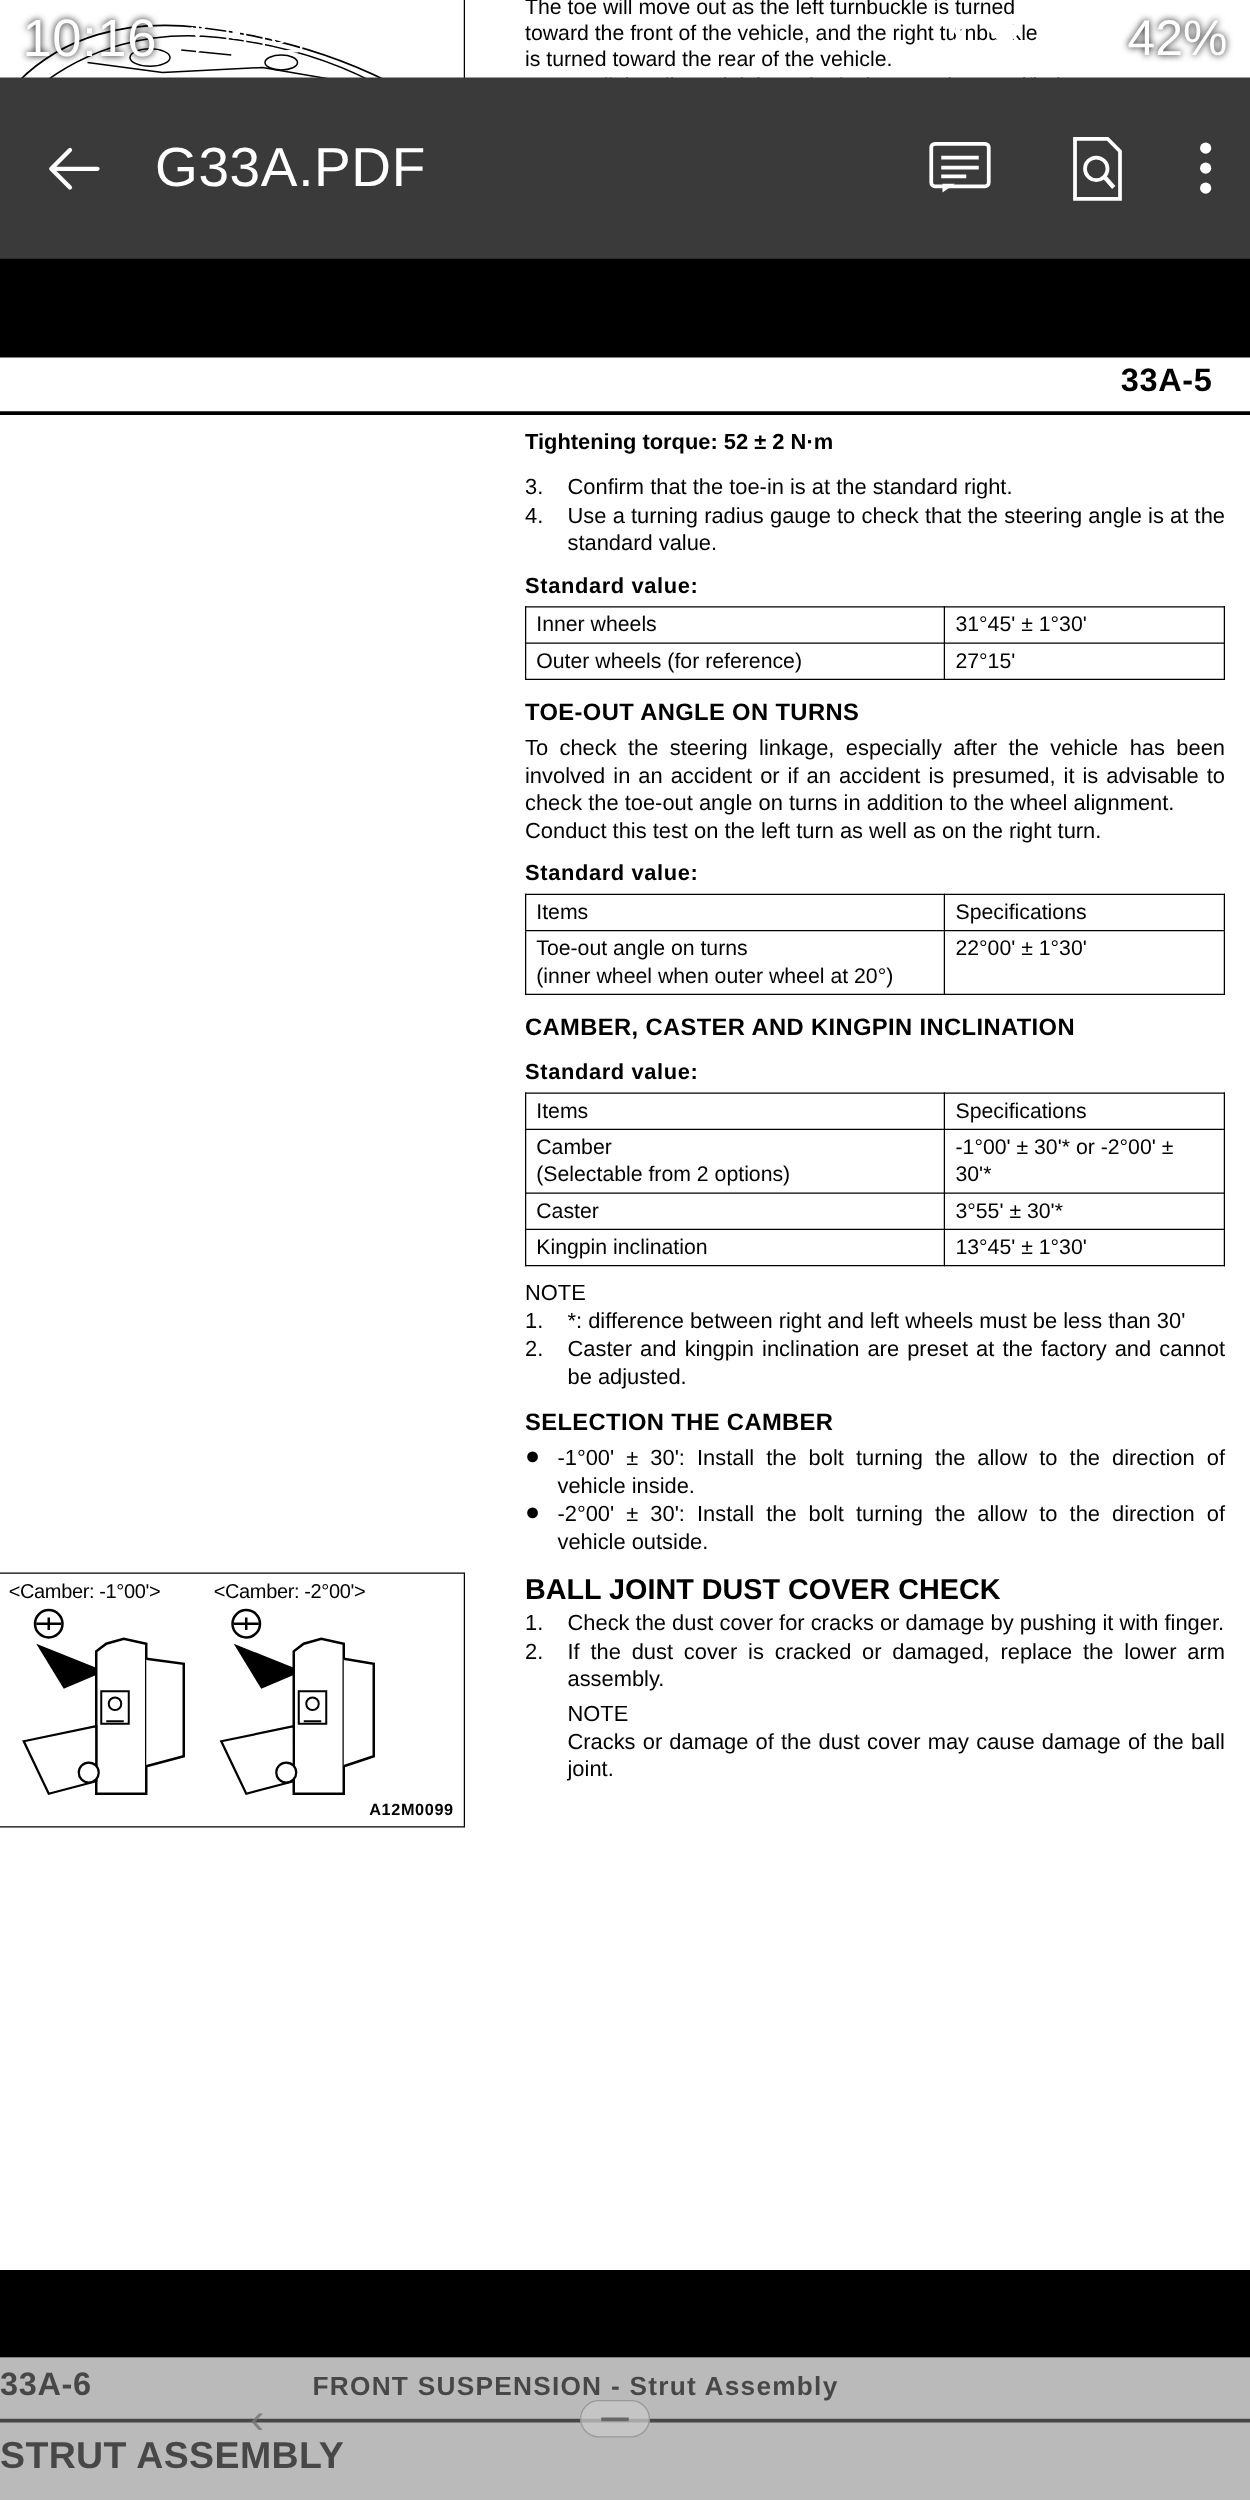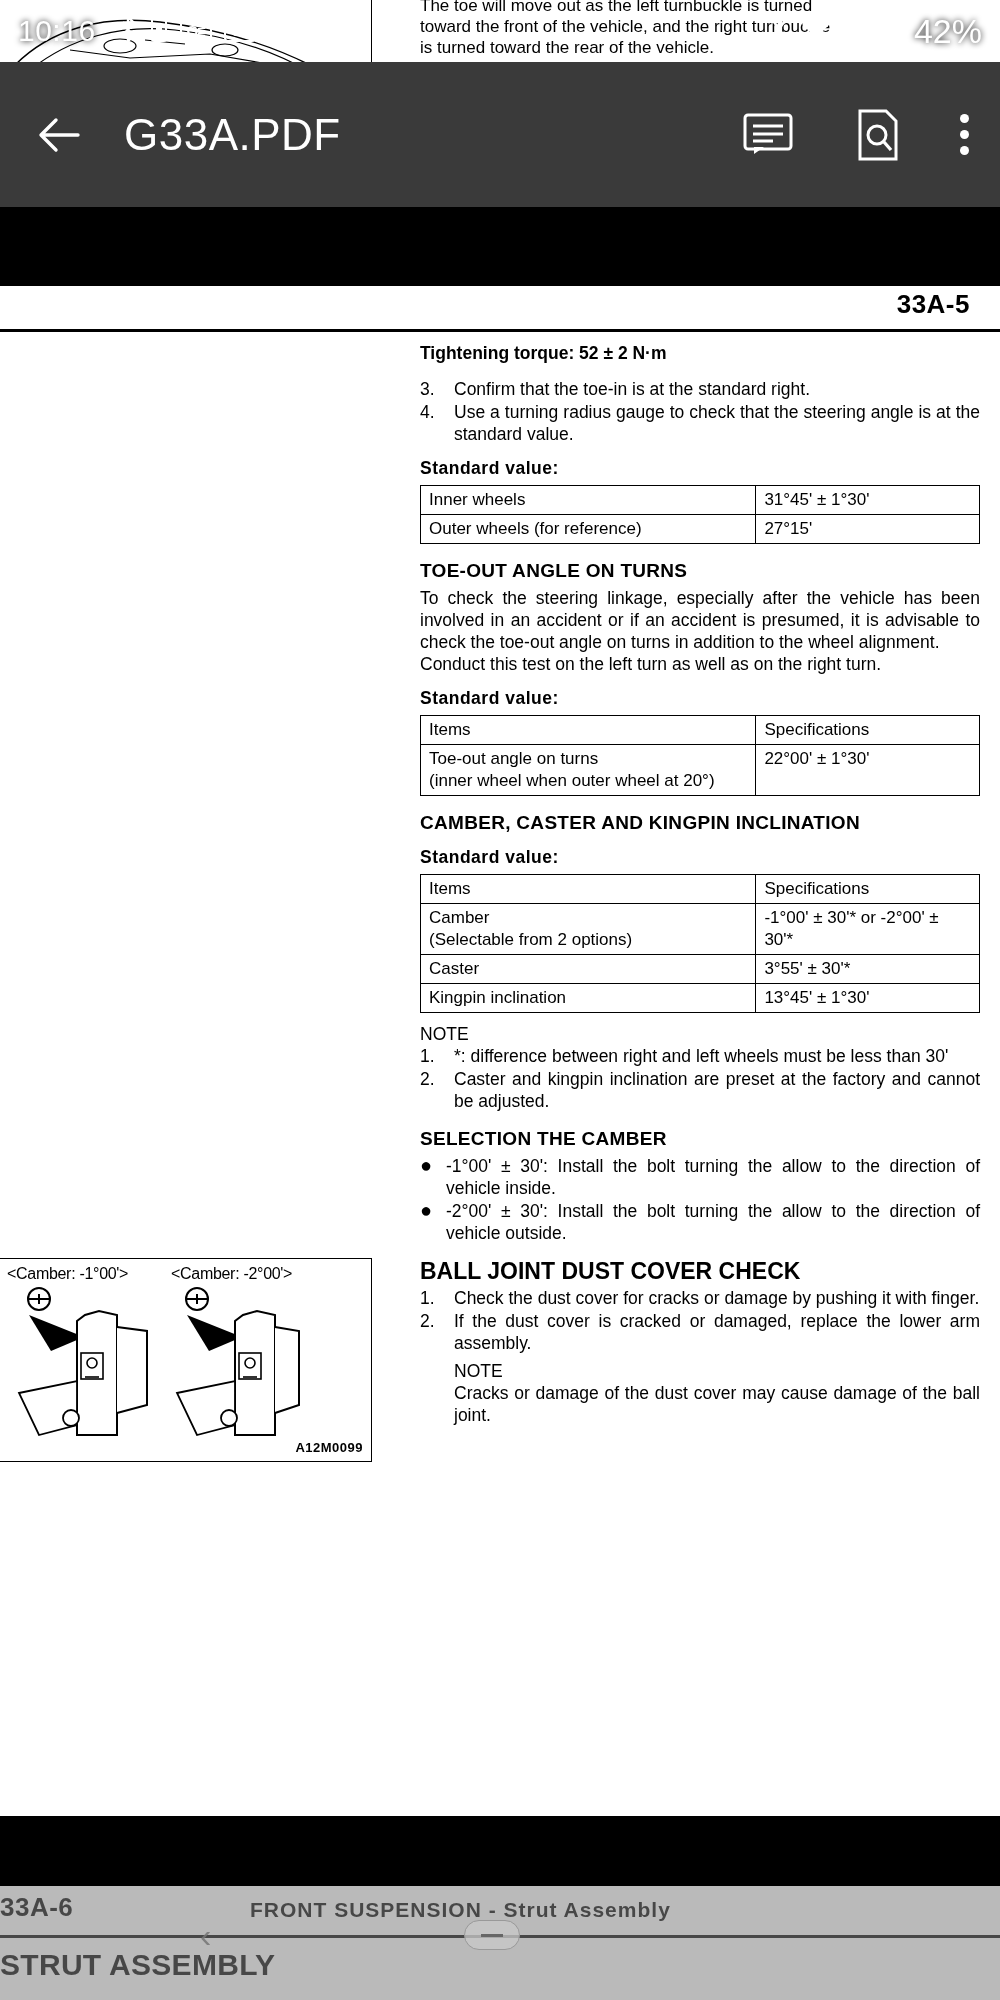--- a/index.html
+++ b/index.html
@@ -34,28 +34,28 @@
   .bg-top-li .lbl { width: 26px; flex: none; }
   .bg-top-li .txt { flex: 1; }
   .justify { text-align: justify; text-align-last: left; }
 
   
   .statusbar {
     position: absolute; top: 0; left: 0; width: 1000px; height: 62px;
     display: flex; align-items: center; padding: 0 18px;
     color: #fff; z-index: 20;
   }
-  .clock { font-size: 30px; font-weight: 500; letter-spacing: .5px; text-shadow: 0 0 6px #000; text-align: right; }
+  .clock { font-size: 42px; font-weight: 500; letter-spacing: .5px; text-shadow: 0 0 6px #000; text-align: right; }
   .status-left-icons { display: flex; align-items: center; gap: 12px; margin-left: 22px; }
   .status-right { margin-left: auto; display: flex; align-items: center; gap: 10px; }
   .badge-box {
     border: 2.5px solid #fff; border-radius: 4px; padding: 1px 5px;
     font-size: 15px; font-weight: bold; line-height: 16px; letter-spacing: -1px;
   }
-  .batt-pct { font-size: 34px; font-weight: 500; text-shadow: 0 0 6px #000; }
+  .batt-pct { font-size: 40px; font-weight: 500; text-shadow: 0 0 6px #000; }
   .ico { display: inline-block; }
 
   
   .toolbar {
     position: absolute; top: 62px; left: 0; width: 1000px; height: 145px;
     background: #3a3a3a; z-index: 15;
     display: flex; align-items: center; padding: 0 30px;
   }
   .tb-back { width: 58px; height: 58px; position: relative; flex: none; cursor: pointer; }
   .tb-title {

